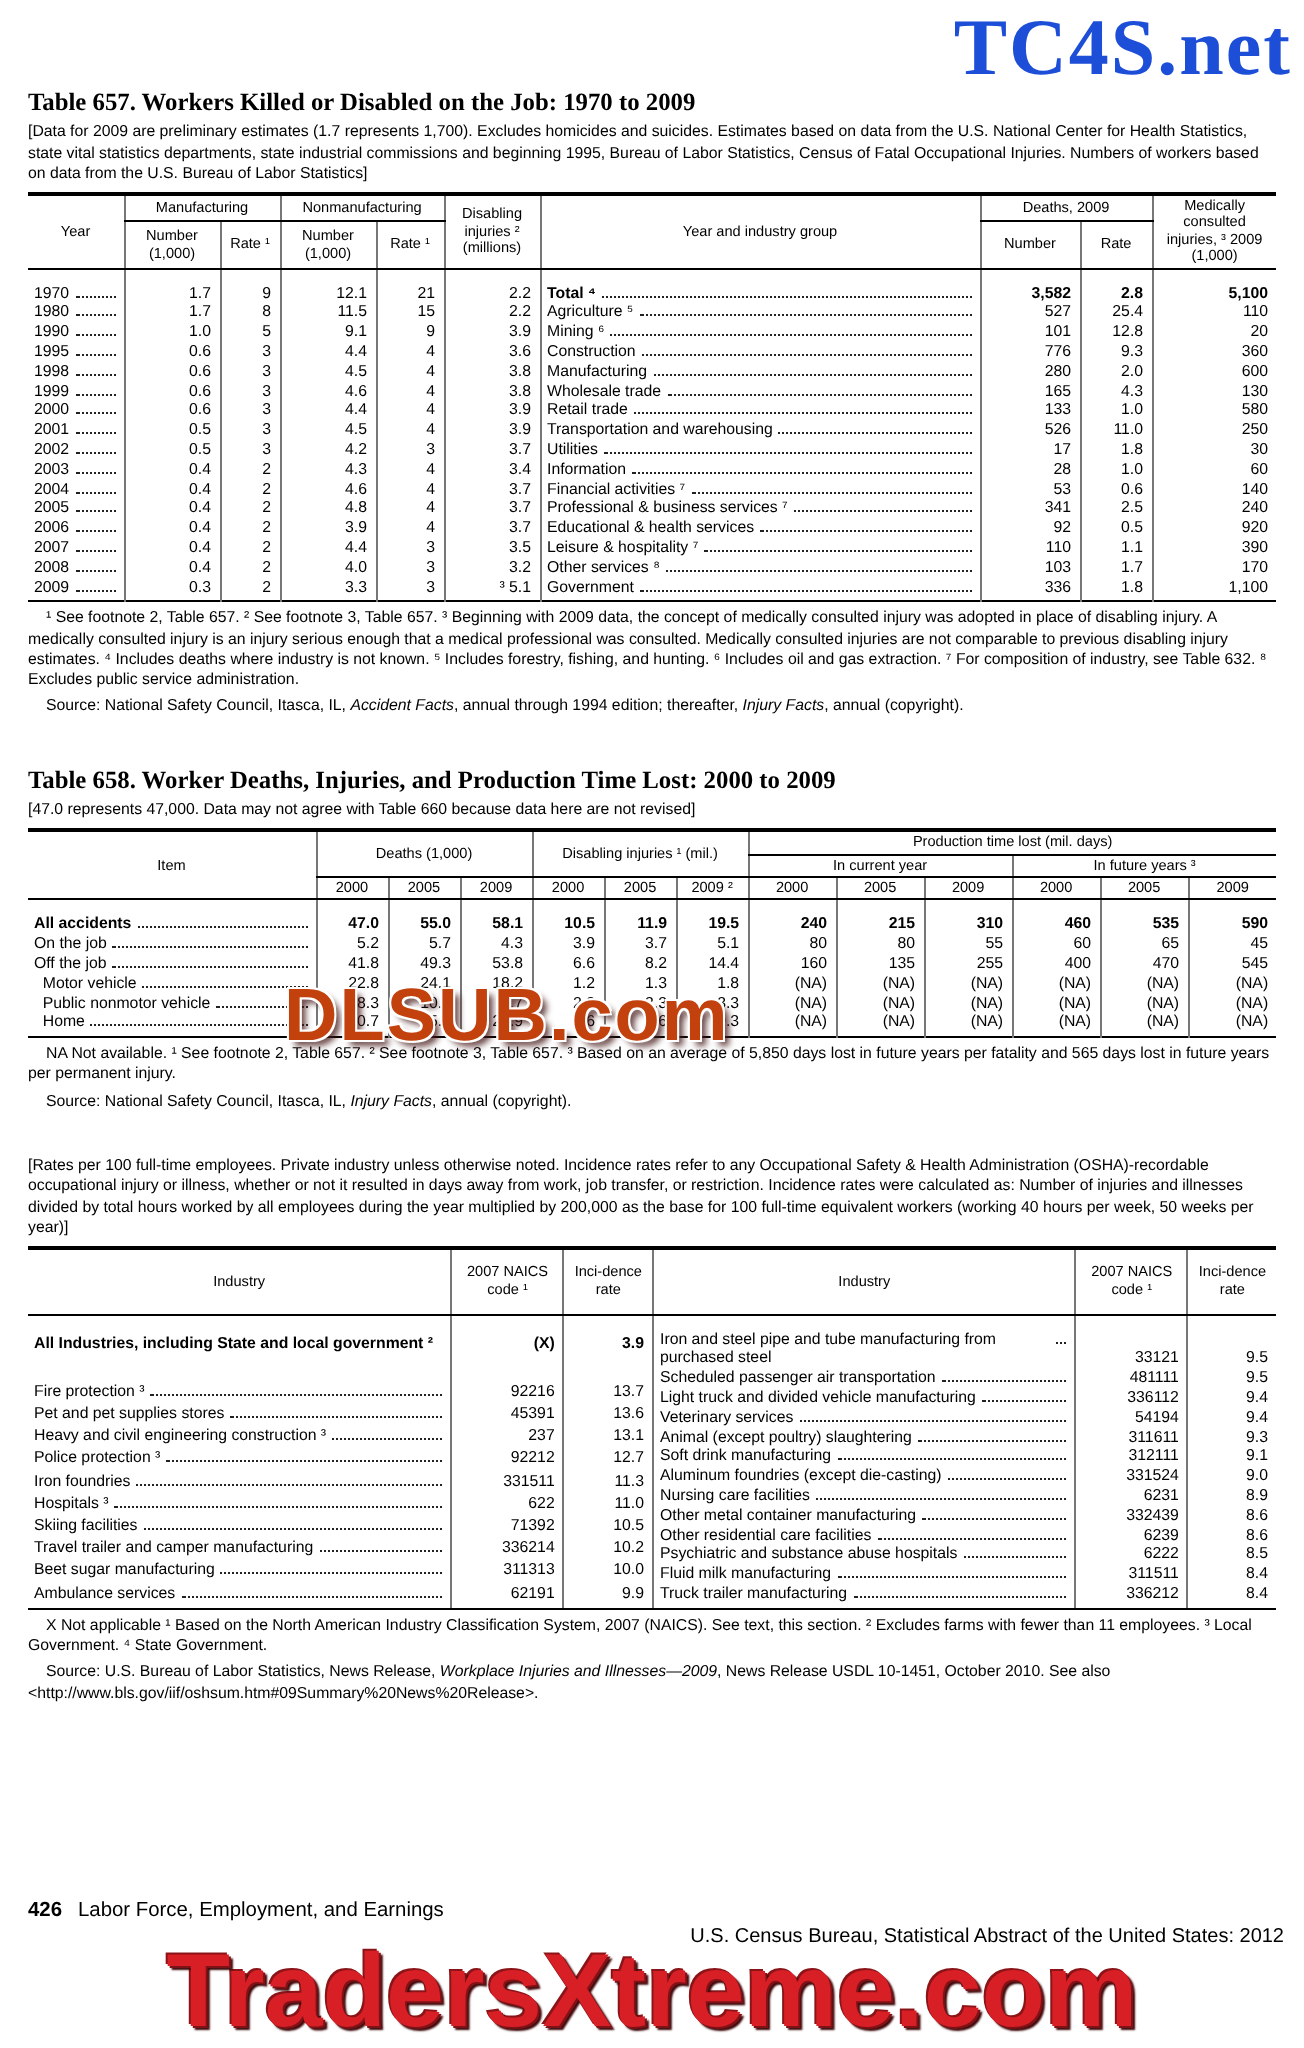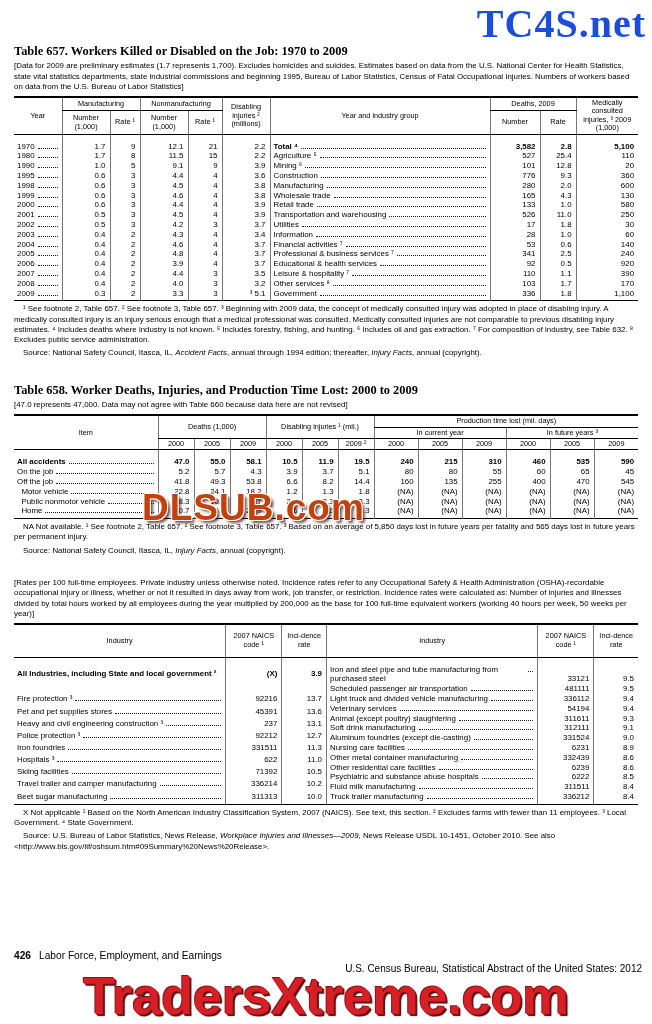--- a/index.html
+++ b/index.html
@@ -733,20 +733,30 @@
             <tr>
               <td class="lbl">
                 <div class="ld">
                   <span>Beet sugar manufacturing</span>
                   <span class="dots"></span>
                 </div>
               </td>
               <td class="num">311313</td>
               <td class="num">10.0</td>
             </tr>
+            <tr>
+              <td class="lbl">
+                <div class="ld">
+                  <span>Ambulance services</span>
+                  <span class="dots"></span>
+                </div>
+              </td>
+              <td class="num">62191</td>
+              <td class="num">9.9</td>
+            </tr>
           </tbody>
       </table>
       <table class="t659r">
         <colgroup>
             <col style="width:211px">
             <col style="width:56px">
             <col style="width:44px">
           </colgroup>
         <thead>
           <tr>

